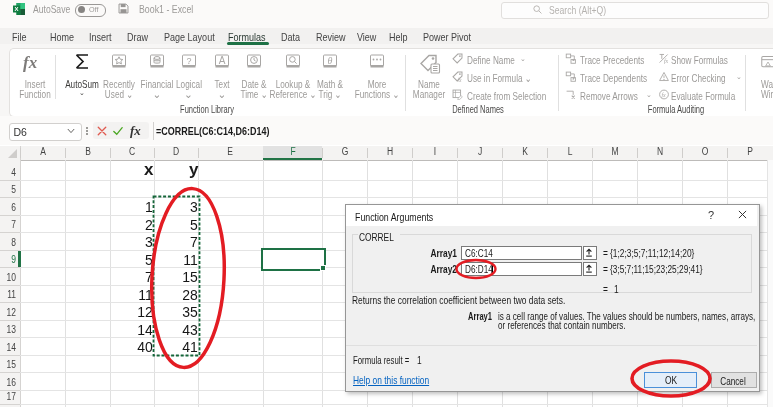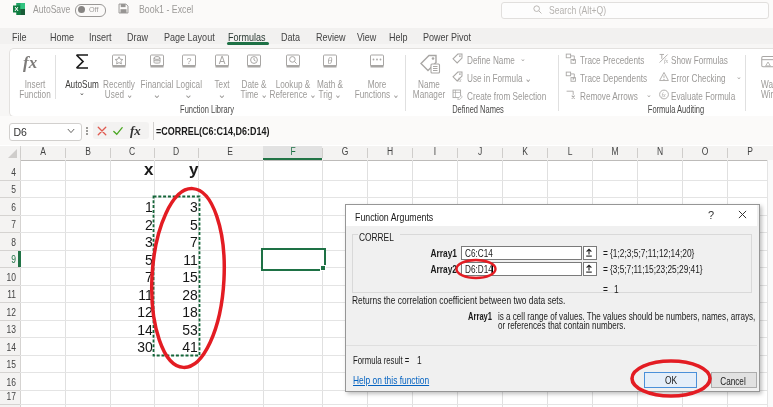--- a/index.html
+++ b/index.html
@@ -366,29 +366,29 @@
 <div class="tx" style="left:153.5px;top:161px;font-size:17px;color:#1a1a1a;font-weight:bold;transform:translateX(-100%);">x</div>
 <div class="tx" style="left:198.5px;top:161px;font-size:17px;color:#1a1a1a;font-weight:bold;transform:translateX(-100%);">y</div>
 <div class="tx num" style="left:152.5px;top:200px;transform:translateX(-100%);">1</div>
 <div class="tx num" style="left:152.5px;top:217.5px;transform:translateX(-100%);">2</div>
 <div class="tx num" style="left:152.5px;top:235px;transform:translateX(-100%);">3</div>
 <div class="tx num" style="left:152.5px;top:252.5px;transform:translateX(-100%);">5</div>
 <div class="tx num" style="left:152.5px;top:270px;transform:translateX(-100%);">7</div>
 <div class="tx num" style="left:152.5px;top:287.5px;transform:translateX(-100%);">11</div>
 <div class="tx num" style="left:152.5px;top:305px;transform:translateX(-100%);">12</div>
 <div class="tx num" style="left:152.5px;top:322.5px;transform:translateX(-100%);">14</div>
-<div class="tx num" style="left:152.5px;top:340px;transform:translateX(-100%);">30</div>
+<div class="tx num" style="left:152.5px;top:340px;transform:translateX(-100%);">40</div>
 <div class="tx num" style="left:197.5px;top:200px;transform:translateX(-100%);">3</div>
 <div class="tx num" style="left:197.5px;top:217.5px;transform:translateX(-100%);">5</div>
 <div class="tx num" style="left:197.5px;top:235px;transform:translateX(-100%);">7</div>
 <div class="tx num" style="left:197.5px;top:252.5px;transform:translateX(-100%);">11</div>
 <div class="tx num" style="left:197.5px;top:270px;transform:translateX(-100%);">15</div>
 <div class="tx num" style="left:197.5px;top:287.5px;transform:translateX(-100%);">28</div>
-<div class="tx num" style="left:197.5px;top:305px;transform:translateX(-100%);">18</div>
-<div class="tx num" style="left:197.5px;top:322.5px;transform:translateX(-100%);">53</div>
+<div class="tx num" style="left:197.5px;top:305px;transform:translateX(-100%);">35</div>
+<div class="tx num" style="left:197.5px;top:322.5px;transform:translateX(-100%);">43</div>
 <div class="tx num" style="left:197.5px;top:340px;transform:translateX(-100%);">41</div>
 
 <svg style="position:absolute;left:152px;top:195px;" width="49" height="162" viewBox="0 0 49 162">
       <rect x="1.5" y="1.5" width="46" height="159" fill="none" stroke="#15663a" stroke-width="1.8" stroke-dasharray="3,1.8"></rect>
     </svg>
 
 <div style="position:absolute;left:261px;top:248px;width:61px;height:19px;border:2px solid #1e7145;background:#fff;"></div>
 <div style="position:absolute;left:319.5px;top:264.5px;width:4.5px;height:4.5px;background:#1e7145;border:1px solid #fff;"></div>
 
 <div style="position:absolute;left:766.5px;top:160px;width:6.5px;height:247px;background:#fafafa;border-left:1px solid #e4e4e4;"></div>

